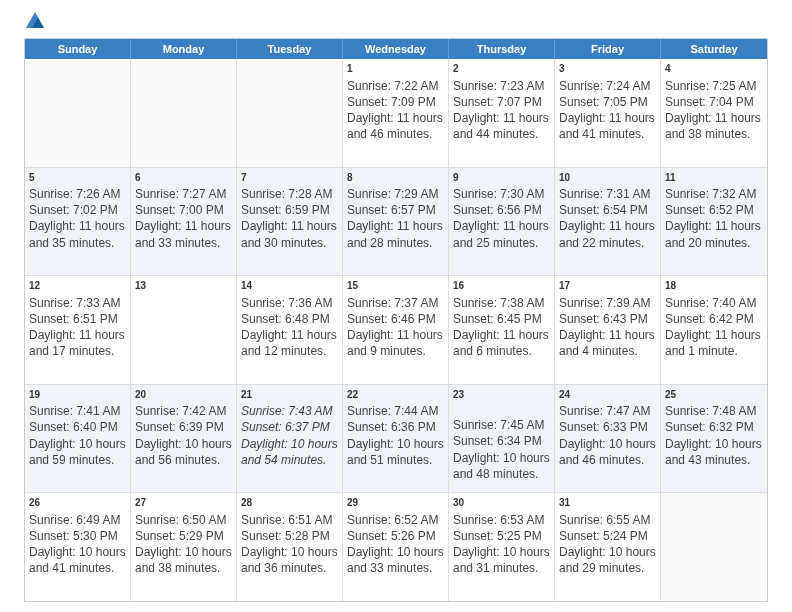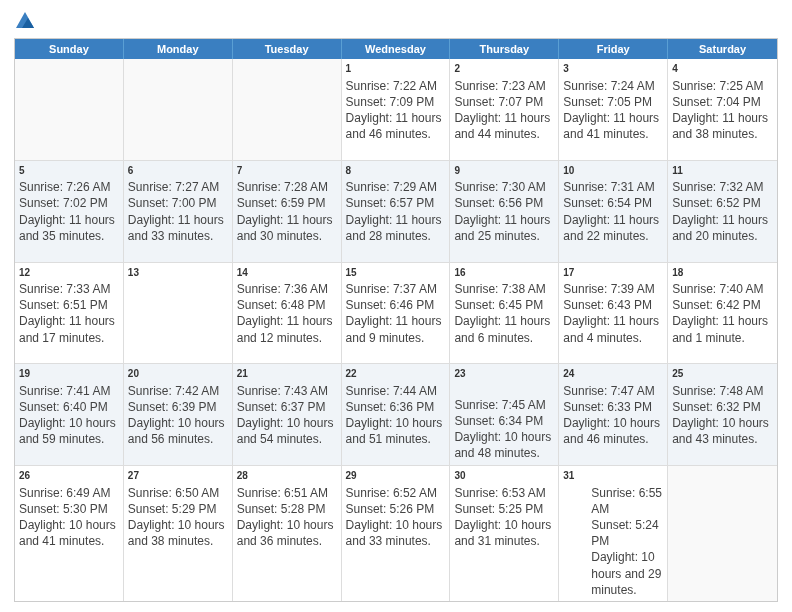--- a/index.html
+++ b/index.html
@@ -6,21 +6,21 @@
     body {
       width: 792px;
       height: 612px;
       font-family: Arial, sans-serif;
       background: #fff;
       overflow: hidden;
     }
     .page {
       width: 792px;
       height: 612px;
-      padding: 10px 14px;
+      padding: 10px 24px;
       display: flex;
       flex-direction: column;
     }
     .header {
       display: flex;
       justify-content: space-between;
       align-items: flex-start;
       margin-bottom: 6px;
     }
     .logo {
@@ -266,21 +266,21 @@
 Daylight: 10 hours and 59 minutes.</div>
           </div>
           <div class="cal-cell">
             <div class="day-num">20</div>
             <div class="cell-info" style="white-space: pre-line;">Sunrise: 7:42 AM
 Sunset: 6:39 PM
 Daylight: 10 hours and 56 minutes.</div>
           </div>
           <div class="cal-cell">
             <div class="day-num">21</div>
-            <div class="cell-info" style="white-space: pre-line;">Sunrise: 7:43 AM
+            <div class="cell-info" style="white-space: pre-line; font-style: italic;">Sunrise: 7:43 AM
 Sunset: 6:37 PM
 Daylight: 10 hours and 54 minutes.</div>
           </div>
           <div class="cal-cell">
             <div class="day-num">22</div>
             <div class="cell-info" style="white-space: pre-line;">Sunrise: 7:44 AM
 Sunset: 6:36 PM
 Daylight: 10 hours and 51 minutes.</div>
           </div>
           <div class="cal-cell">
@@ -328,21 +328,21 @@
 Daylight: 10 hours and 33 minutes.</div>
           </div>
           <div class="cal-cell">
             <div class="day-num">30</div>
             <div class="cell-info" style="white-space: pre-line;">Sunrise: 6:53 AM
 Sunset: 5:25 PM
 Daylight: 10 hours and 31 minutes.</div>
           </div>
           <div class="cal-cell">
             <div class="day-num">31</div>
-            <div class="cell-info" style="white-space: pre-line; margin-left: 28px;">Sunrise: 6:55 AM
+            <div class="cell-info" style="white-space: pre-line;">Sunrise: 6:55 AM
 Sunset: 5:24 PM
 Daylight: 10 hours and 29 minutes.</div>
           </div>
           <div class="cal-cell empty"></div>
         </div>
       </div>
   </div>
 </div>
 
 </body></html>

